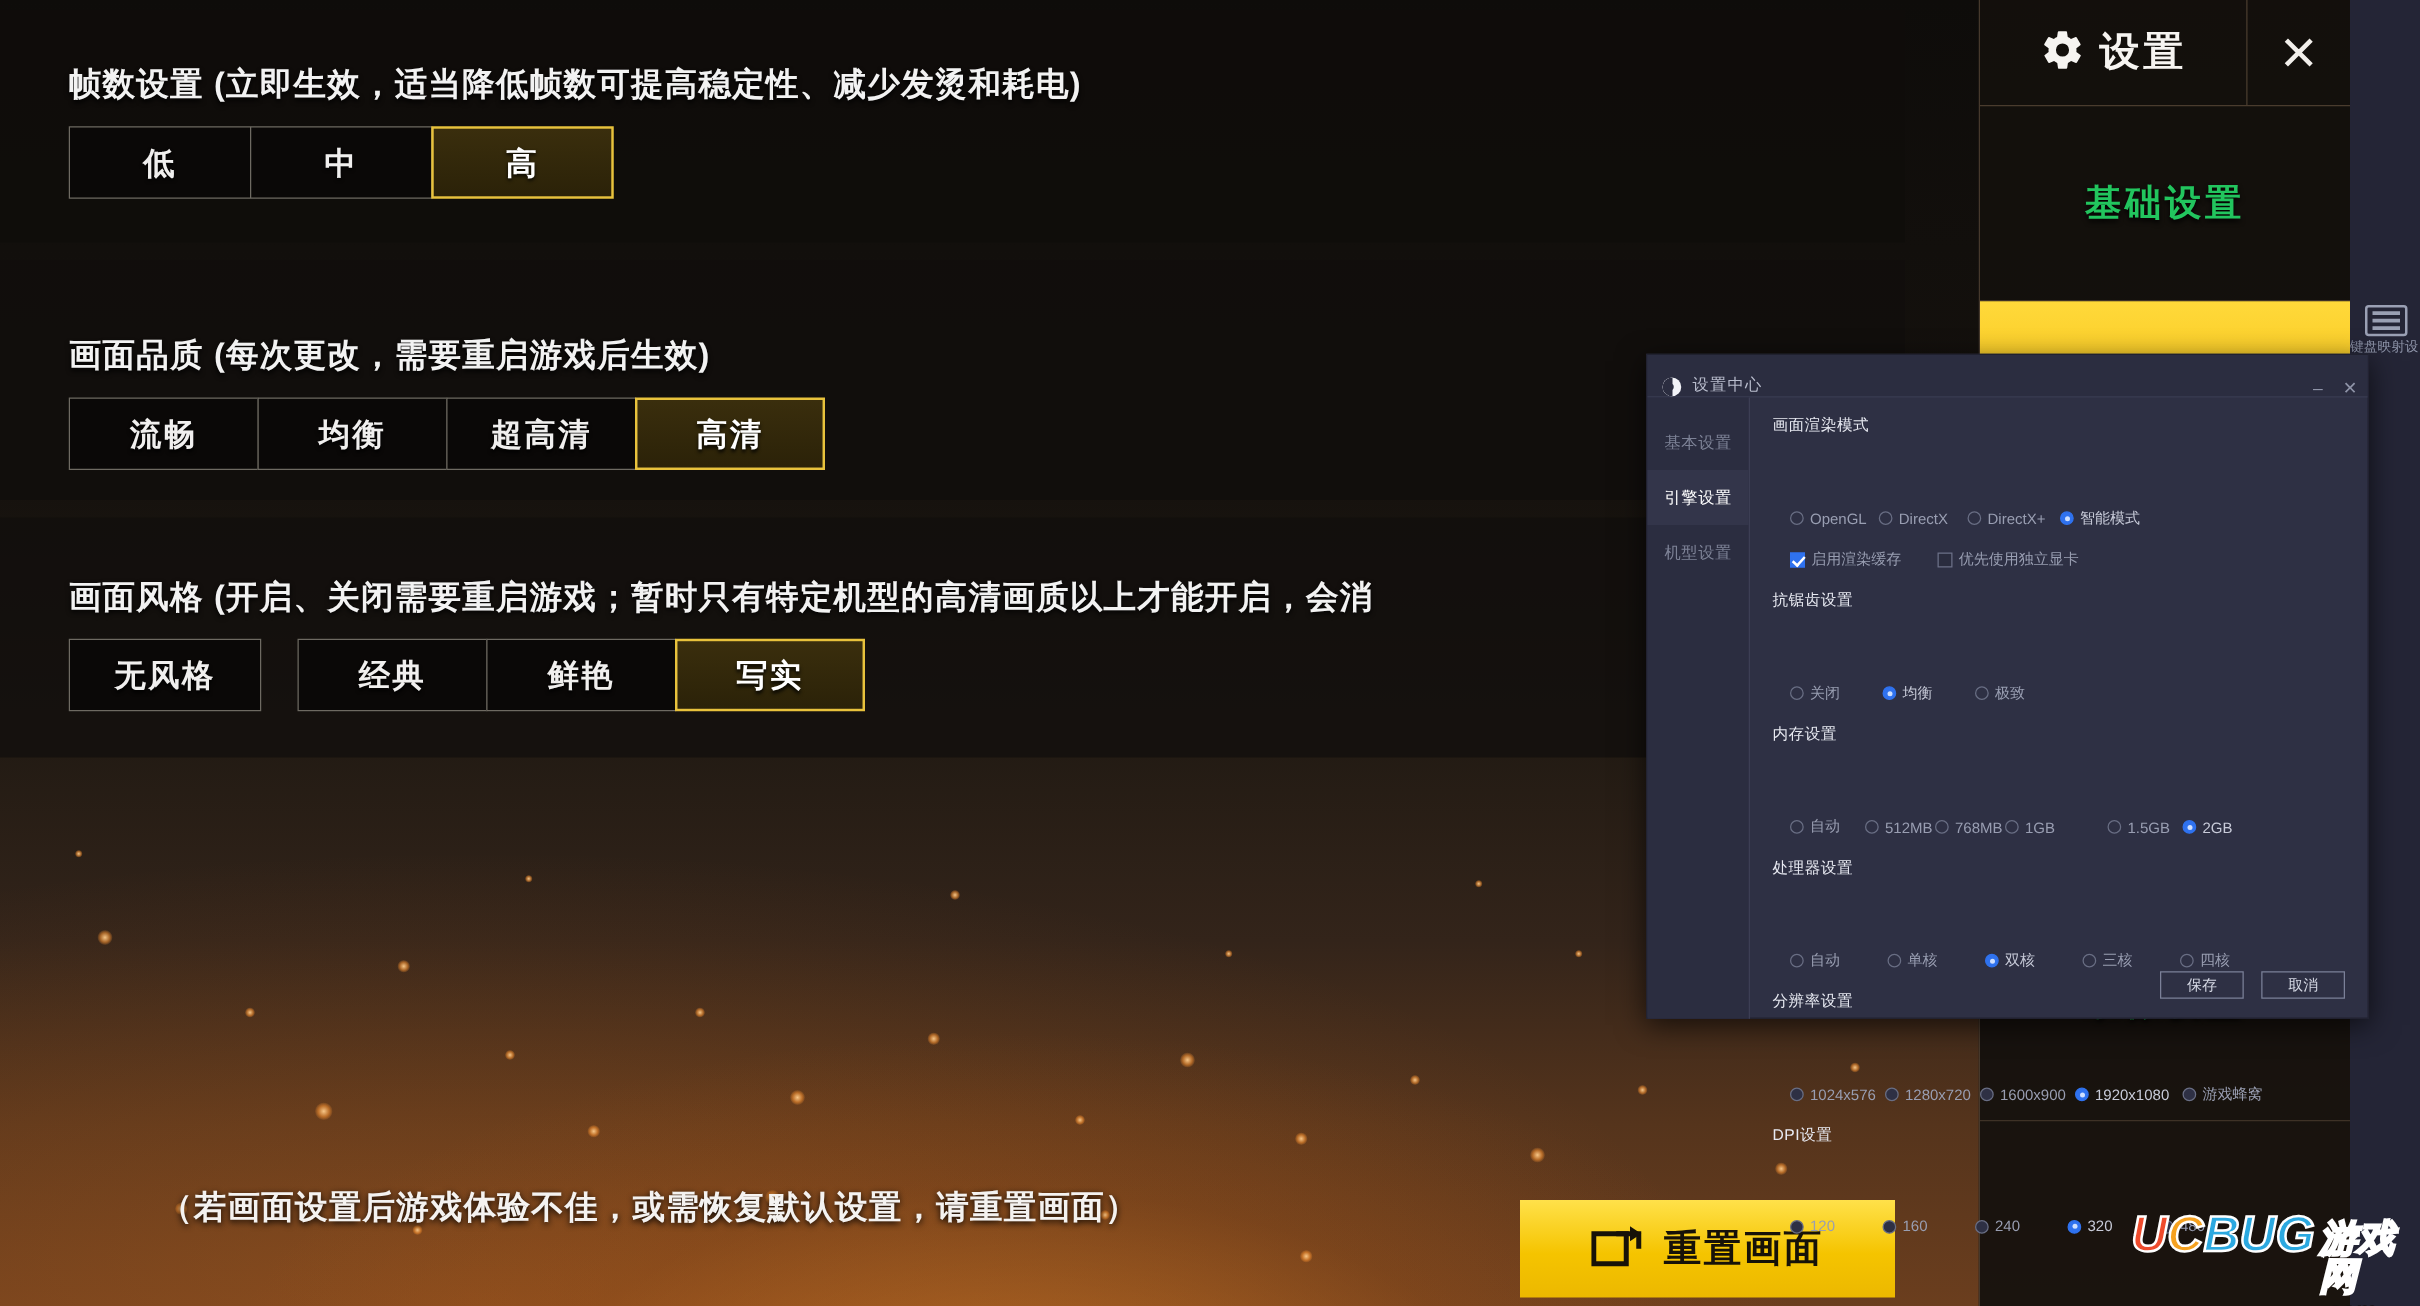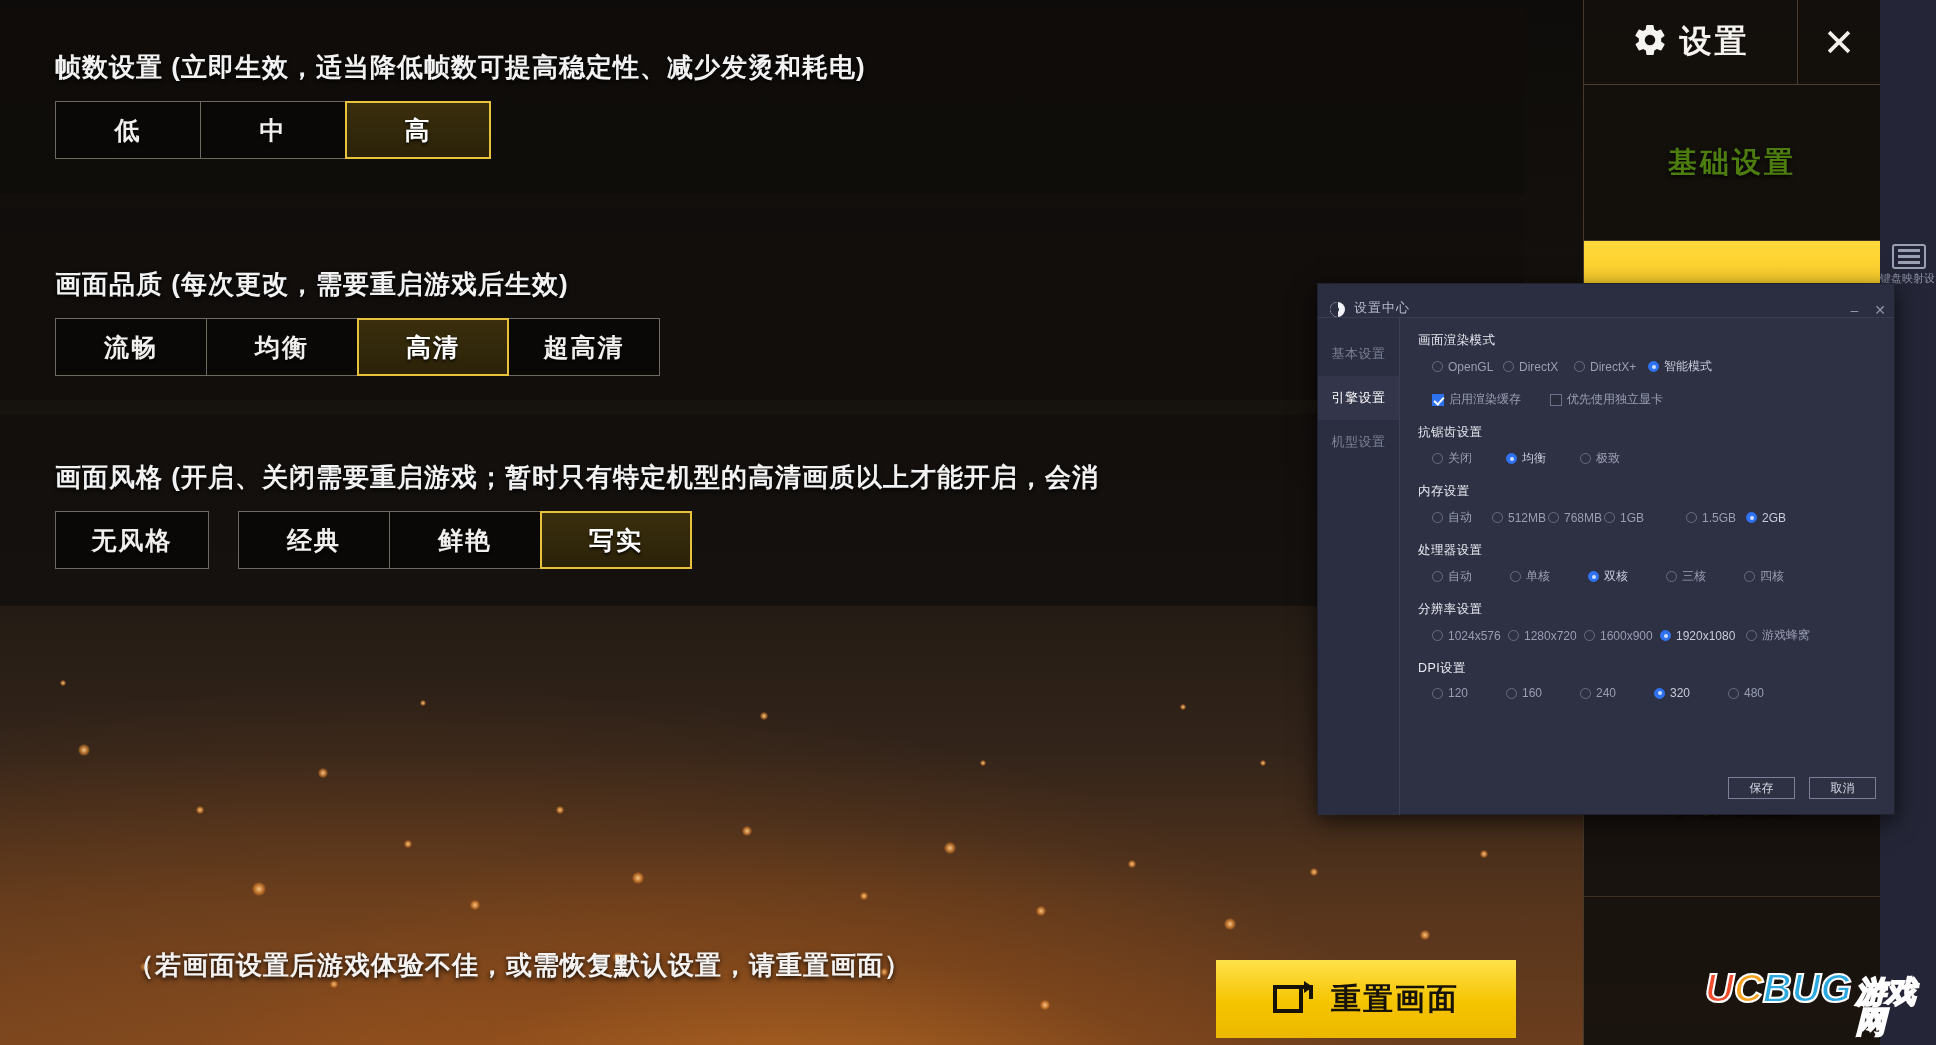--- a/index.html
+++ b/index.html
@@ -104,21 +104,21 @@
     border-right: 1px solid #4a3c2e;
   }
   .sb-title { color: #f6f4f1; font-size: 32px; font-weight: bold; letter-spacing: 3px; }
   .sb-close {
     width: 82px; display: flex; align-items: center; justify-content: center;
     cursor: pointer;
   }
   .sb-item {
     height: 146px;
     display: flex; align-items: center; justify-content: center;
-    color: #4d7c0f; font-size: 29px; font-weight: bold; letter-spacing: 3px;
+    color: #22c55e; font-size: 29px; font-weight: bold; letter-spacing: 3px;
     border-bottom: 1px solid #3e3226;
     cursor: pointer;
     text-shadow: 0 2px 4px rgba(0,0,0,0.9);
   }
   .sb-item.active {
     background: linear-gradient(to bottom, #ffd93a 0%, #f0b400 100%);
     color: #241a05;
     text-shadow: none;
     border-bottom: 1px solid #c99c00;
   }
@@ -186,21 +186,21 @@
     color: #7d8296; font-size: 13px; cursor: pointer; letter-spacing: 0.5px;
   }
   .dlg-nav-item.active { color: #ffffff; background: #33354a; }
   .dlg-main { flex: 1; padding: 14px 16px 0 18px; position: relative; }
 
   .grp { margin-bottom: 4px; }
   .grp-title { color: #e8eaf2; font-size: 12.5px; margin-bottom: 9px; letter-spacing: 0.4px; }
   .grp-opts { display: flex; padding-left: 14px; margin-bottom: 16px; }
   .radio-opt {
     display: flex; align-items: center; cursor: pointer;
-    color: #999eb2; font-size: 12px; white-space: nowrap;
+    color: #999eb2; font-size: 12px; white-space: nowrap; margin-top: 48px;
   }
   .radio-opt .dot {
     width: 11px; height: 11px; border-radius: 50%;
     border: 1px solid #696e84; background: #2e3044;
     margin-right: 5px; flex: 0 0 auto; position: relative;
   }
   .radio-opt.on .dot { border-color: #2f72ef; background: #2f72ef; }
   .radio-opt.on .dot:after {
     content: ""; position: absolute; left: 2.5px; top: 2.5px;
     width: 4px; height: 4px; border-radius: 50%; background: #cfe0ff;
@@ -294,22 +294,22 @@
       <div class="opt">中</div>
       <div class="opt selected">高</div>
     </div>
   </div>
 
   <div class="section" style="top:267px; padding-left:55px;">
     <div class="section-title">画面品质 (每次更改，需要重启游戏后生效)</div>
     <div class="opt-row">
       <div class="opt" style="min-width:152px">流畅</div>
       <div class="opt" style="min-width:152px">均衡</div>
+      <div class="opt" style="min-width:152px">超高清</div>
       <div class="opt selected" style="min-width:152px">高清</div>
-      <div class="opt" style="min-width:152px">超高清</div>
     </div>
   </div>
 
   <div class="section" style="top:460px; padding-left:55px;">
     <div class="section-title">画面风格 (开启、关闭需要重启游戏；暂时只有特定机型的高清画质以上才能开启，会消</div>
     <div class="opt-row">
       <div class="opt" style="min-width:154px">无风格</div>
       <div class="opt gap" style="min-width:152px">经典</div>
       <div class="opt" style="min-width:152px">鲜艳</div>
       <div class="opt selected" style="min-width:152px">写实</div>

